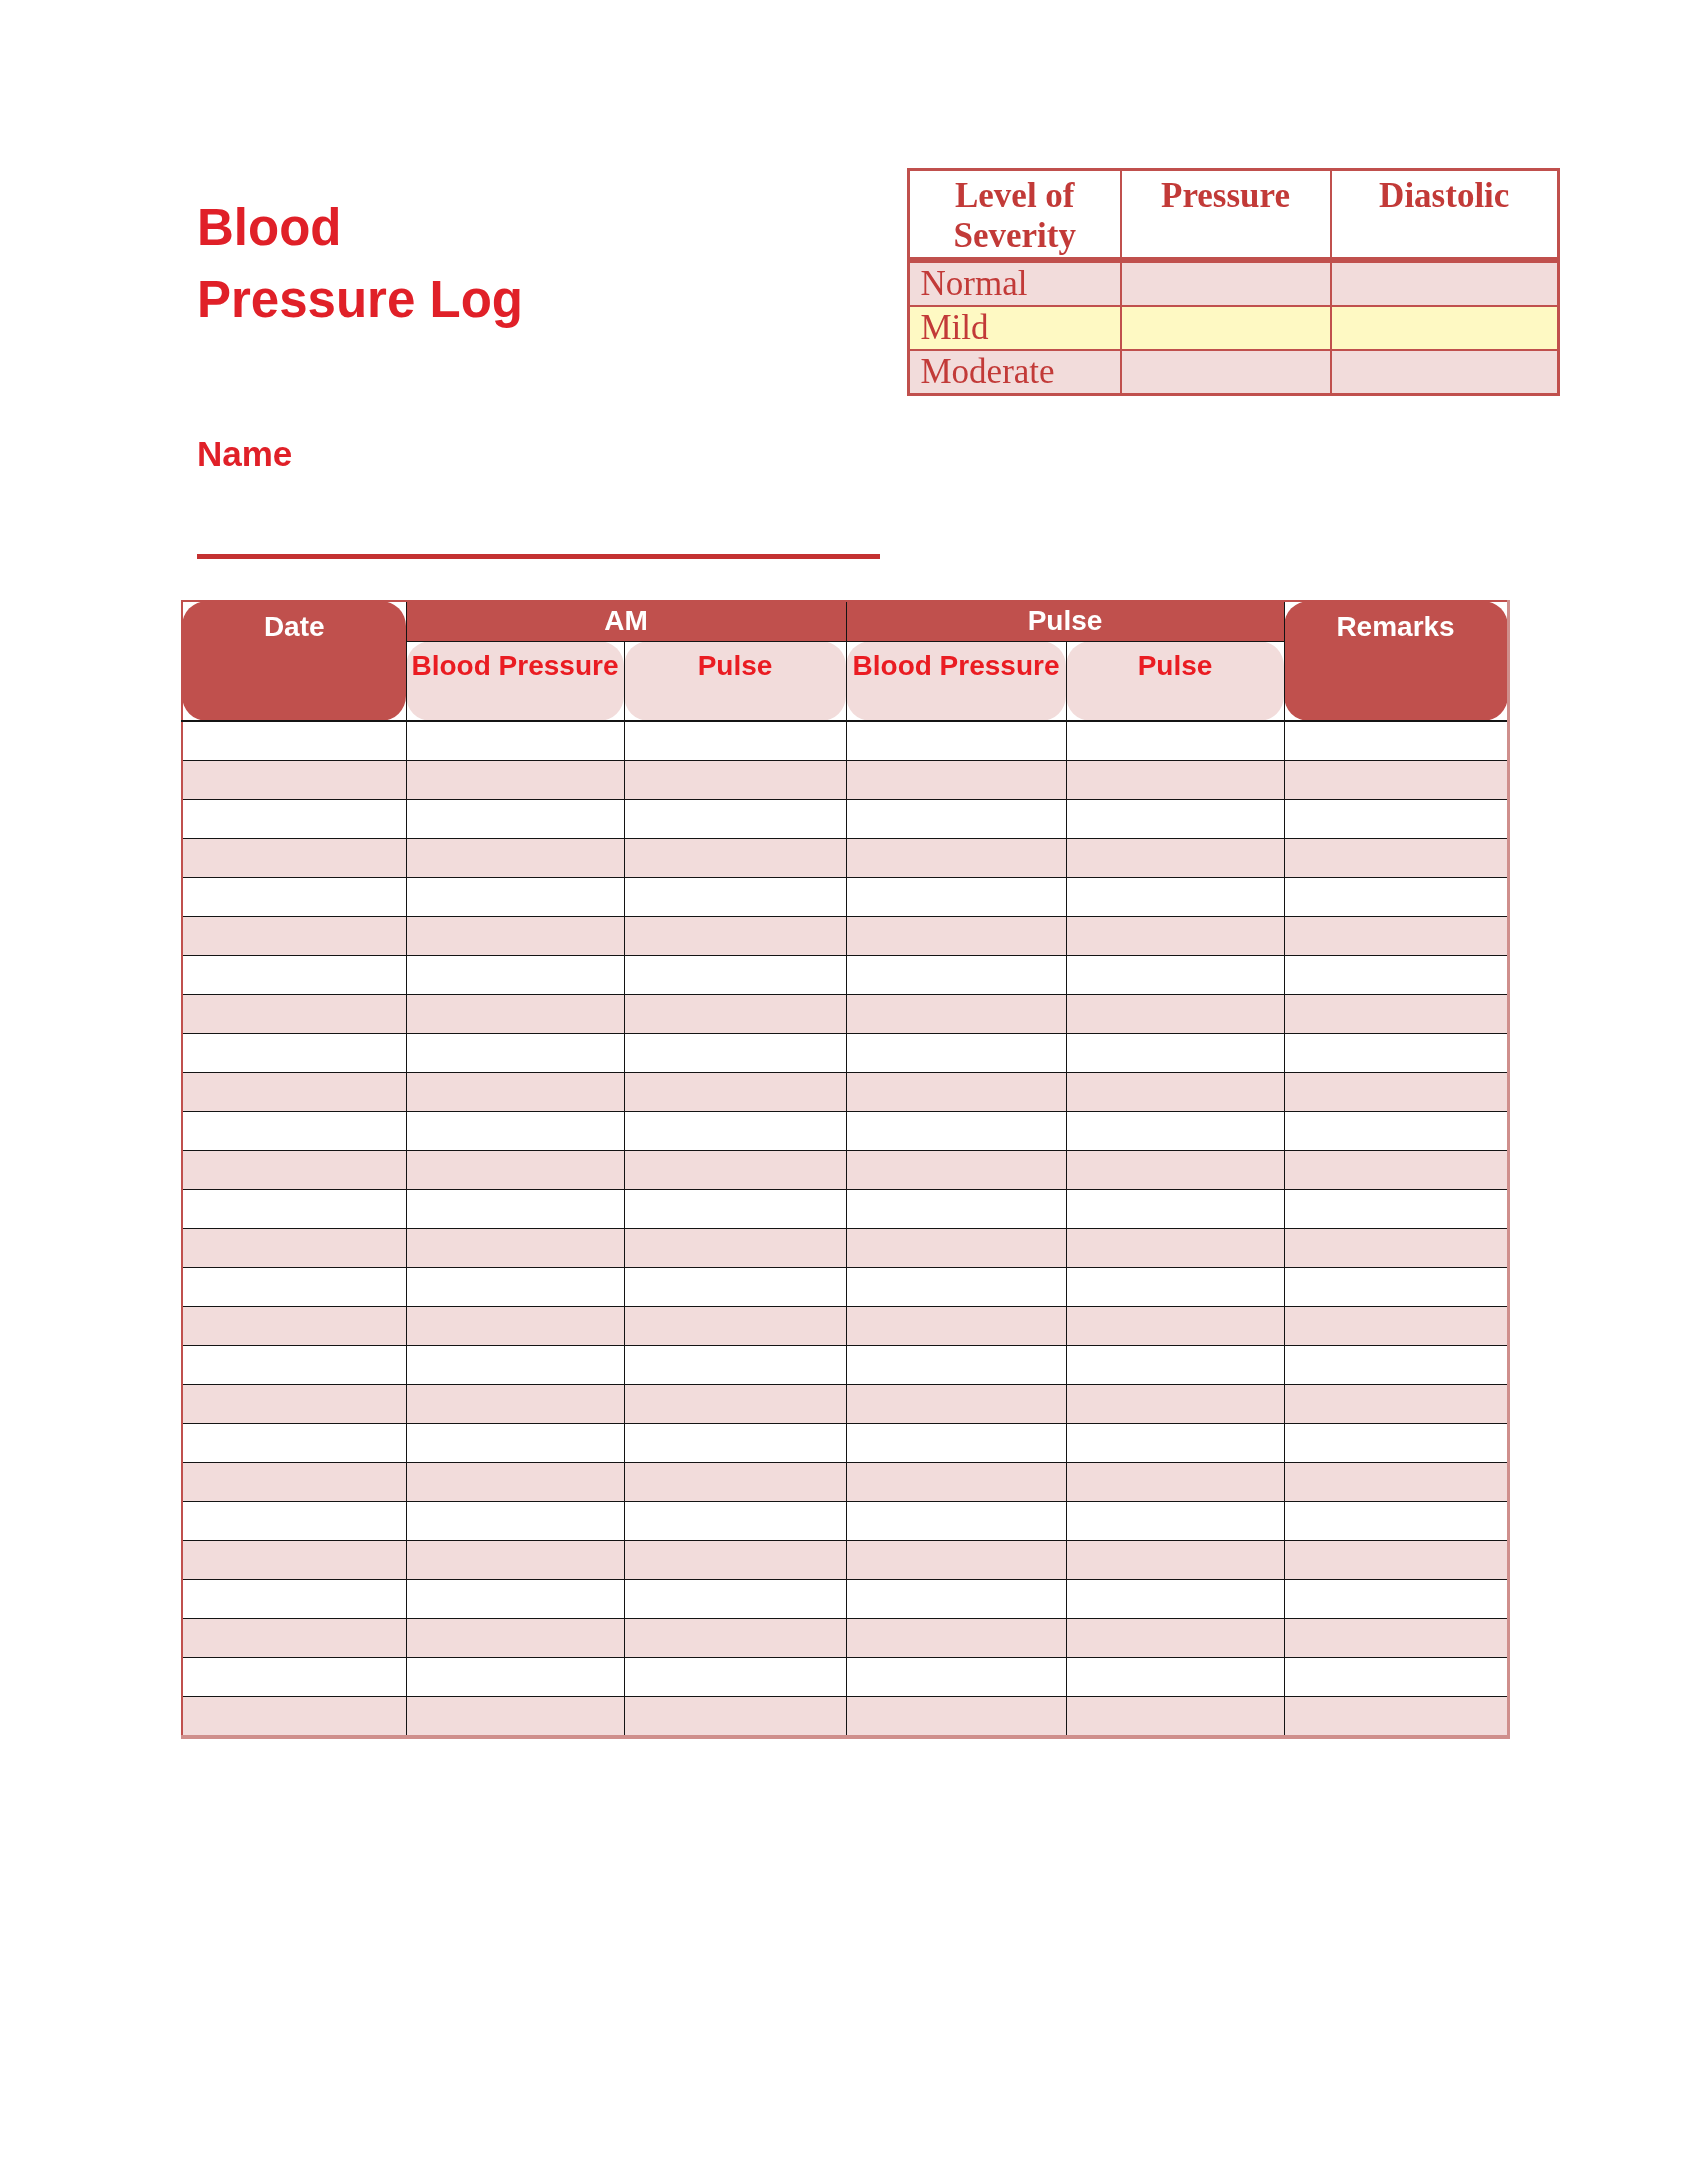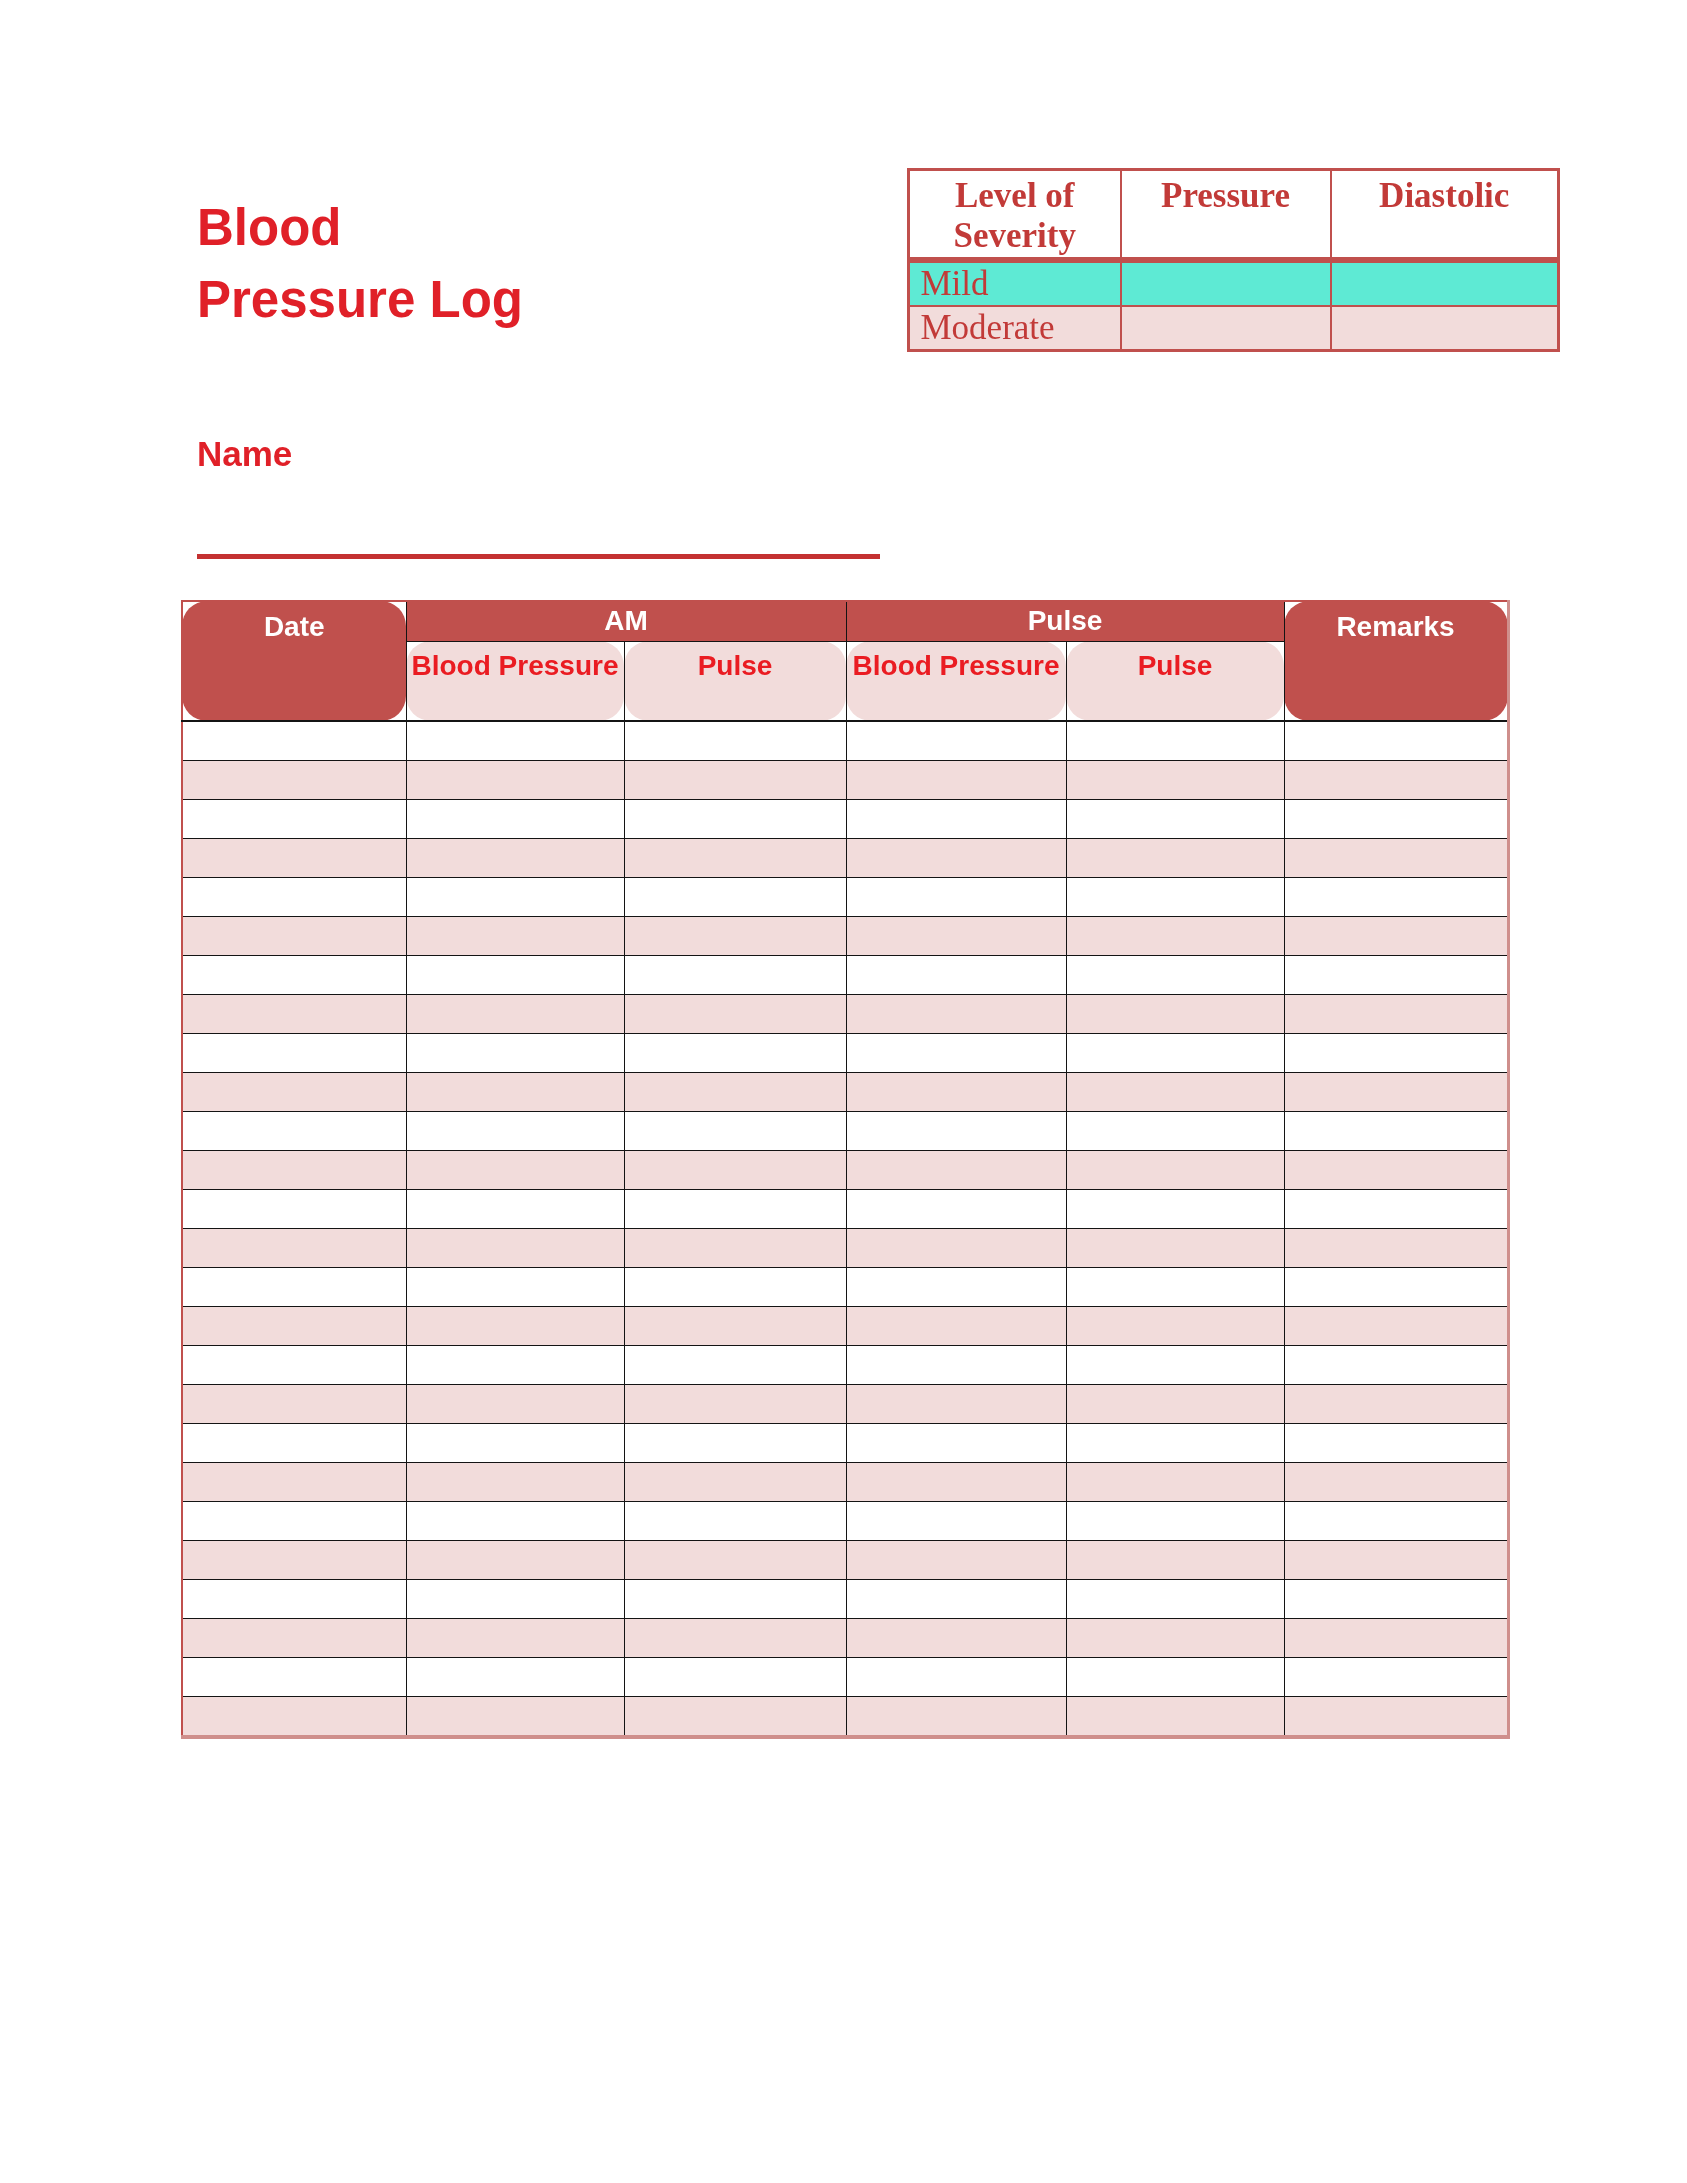--- a/index.html
+++ b/index.html
@@ -29,21 +29,21 @@
     font-family:"Liberation Serif", serif; color:#c23a38; font-size:35px;
     border:3.5px solid #c0504d;
   }
   table.severity th, table.severity td { border:2.6px solid #c0504d; }
   table.severity thead th {
     height:75px; font-weight:bold; text-align:center; vertical-align:top;
     padding-top:5.2px; line-height:40px; border-bottom:6.1px solid #c0504d;
     background:#ffffff;
   }
   table.severity td {
-    height:38px; padding-left:10.5px; vertical-align:middle; background:#5eead4;
+    height:38px; padding-left:10.5px; vertical-align:middle; background:#fef9c3;
   }
   table.severity tr.pink td { background:#f2dcdb; }
 
   
   table.log {
     position:absolute; left:181px; top:600px; width:1326px;
     border-collapse:collapse; table-layout:fixed;
     border-top:2.6px solid #c0504d;
     border-left:2.6px solid #c0504d;
     border-right:3.5px solid #cf8f8c;
@@ -85,20 +85,25 @@
         <col style="width:228px">
       </colgroup>
     <thead>
       <tr>
         <th>Level of Severity</th>
         <th>Pressure</th>
         <th>Diastolic</th>
       </tr>
     </thead>
     <tbody id="severity-body">
+        <tr class="pink">
+          <td>Normal</td>
+          <td></td>
+          <td></td>
+        </tr>
         <tr>
           <td>Mild</td>
           <td></td>
           <td></td>
         </tr>
         <tr class="pink">
           <td>Moderate</td>
           <td></td>
           <td></td>
         </tr>

